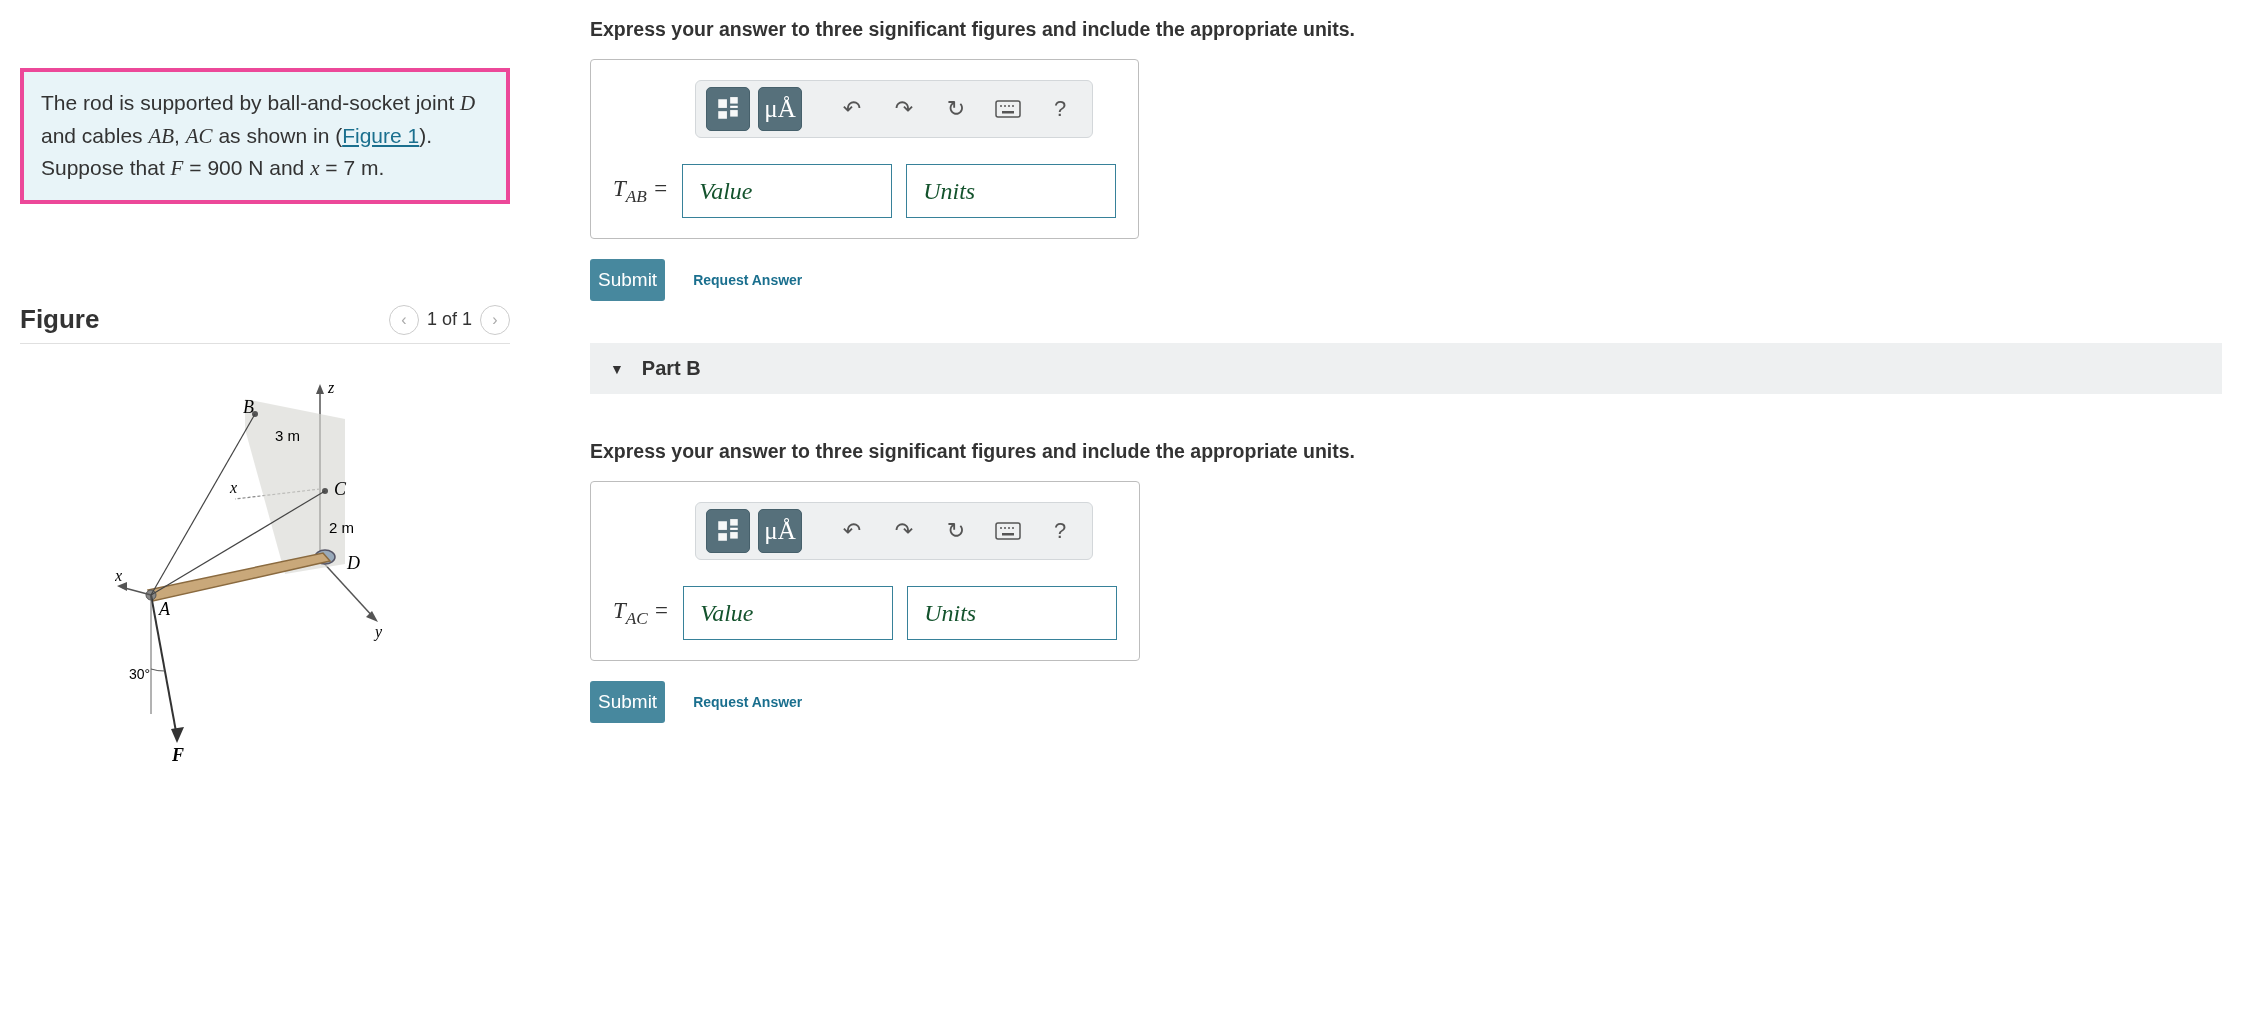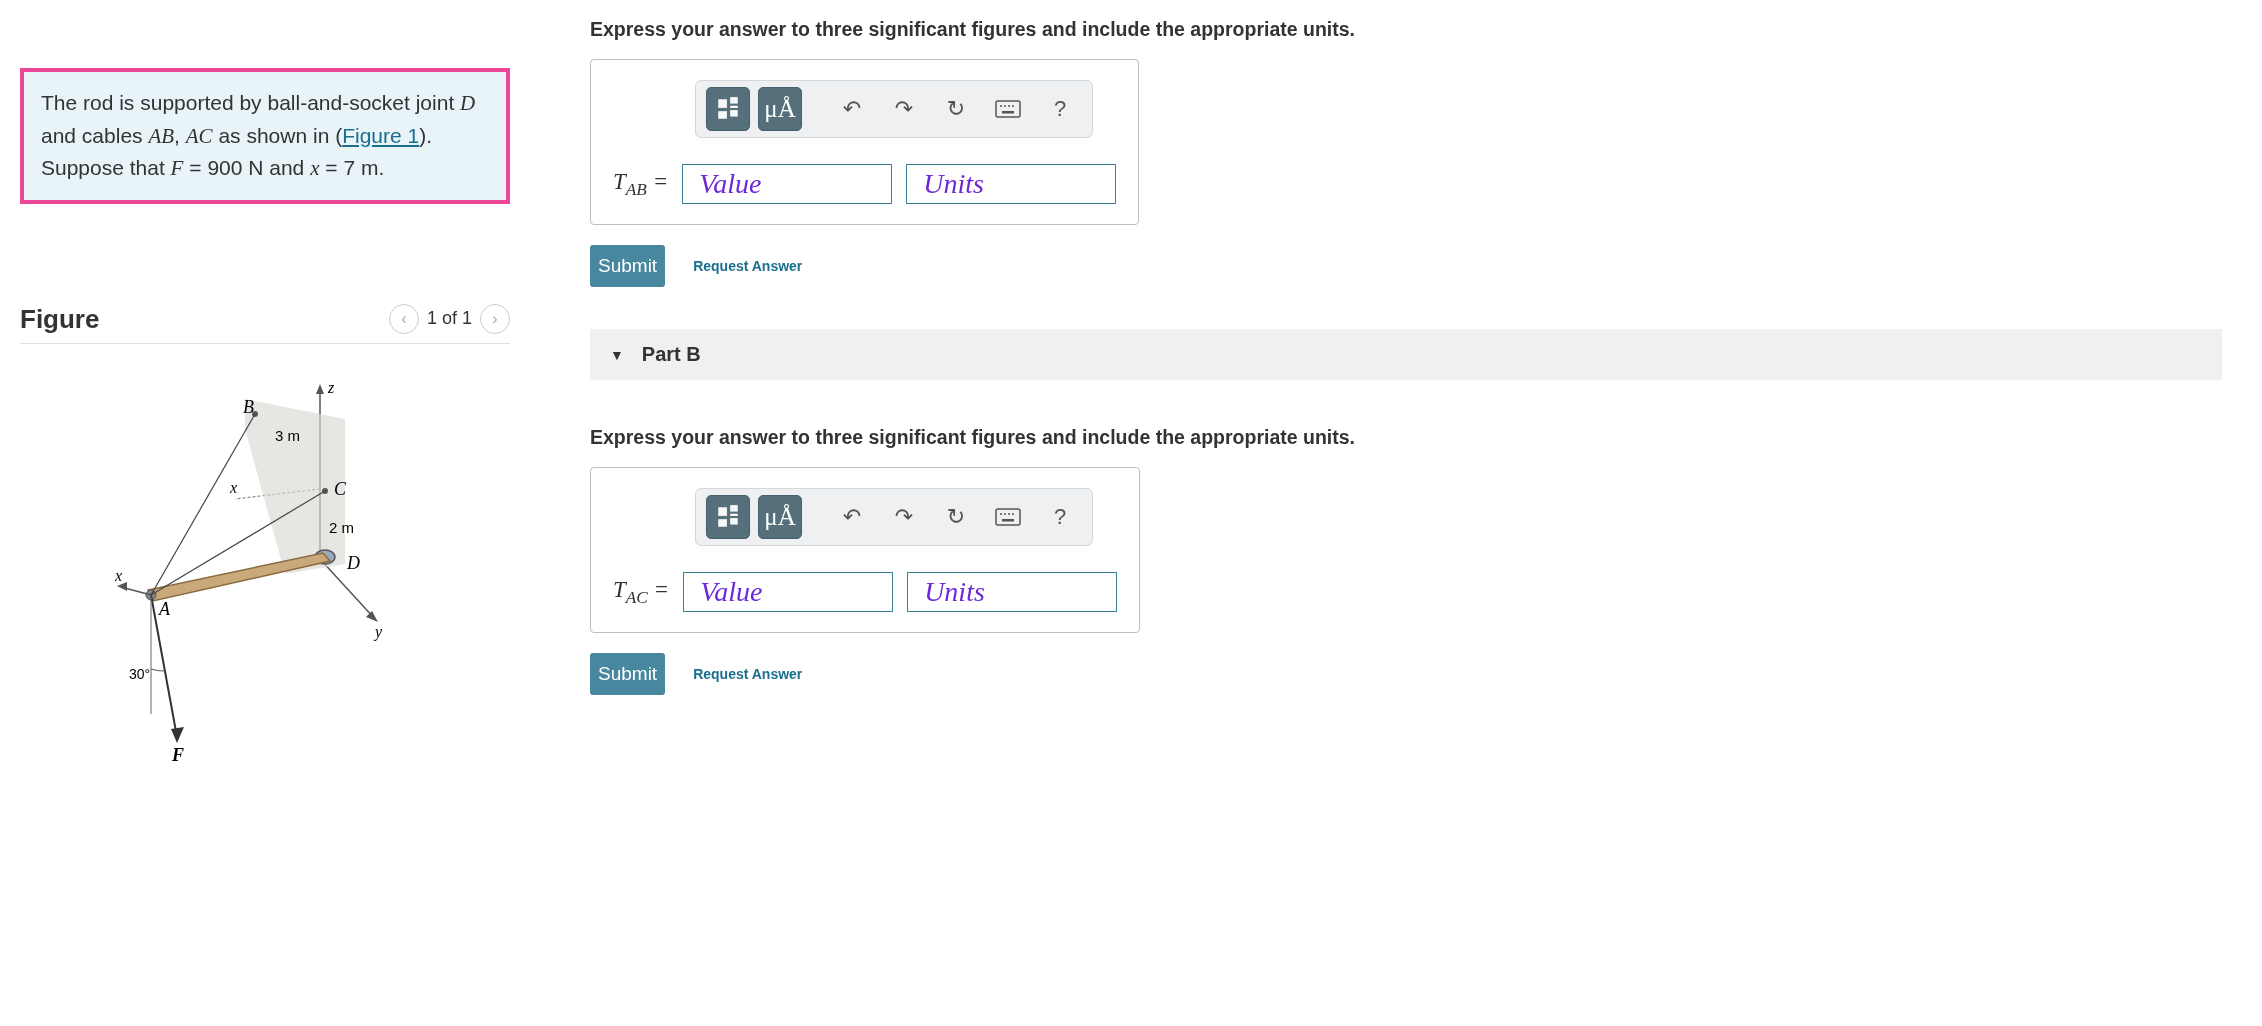--- a/index.html
+++ b/index.html
@@ -20,21 +20,21 @@
     padding: 15px 17px;
     margin-top: 58px;
     font-size: 21px;
     line-height: 1.5;
   }
   .problem-box .math { font-family: "Times New Roman", serif; font-style: italic; }
 
   .fig-header {
     display: flex;
     justify-content: space-between;
-    align-items: flex-start;
+    align-items: flex-end;
     margin-top: 100px;
     border-bottom: 1px solid #e0e0e0;
     padding-bottom: 8px;
   }
   .fig-title { font-weight: bold; font-size: 26px; }
   .fig-nav { display: flex; align-items: center; gap: 8px; font-size: 18px;}
   .nav-btn {
     width: 30px; height: 30px; border-radius: 50%;
     border: 1px solid #ccc; color: #aaa;
     display: flex; align-items: center; justify-content: center;
@@ -63,23 +63,23 @@
   }
   .tb-btn.dark { background: #56707b; color: #fff; border:1px solid #46606b;}
   .tb-btn.mu { font-family: "Times New Roman", serif; font-size: 25px; }
   .tb-sep { width: 12px; }
   .tb-fract-icon svg { width:26px; height:26px; }
 
   .input-row { display: flex; align-items: center; gap: 14px; margin-top: 26px; }
   .var-label { font-family: "Times New Roman", serif; font-style: italic; font-size: 23px; }
   .var-label sub { font-size: 0.75em; font-style: italic; }
   .field {
-    border: 1px solid #378199; height: 40px;
+    border: 1px solid #378199; height: 54px;
     font-family: "Times New Roman", serif; font-style: italic;
-    font-size: 28px; color: #6d28d9; padding: 0 16px;
+    font-size: 24px; color: #14532d; padding: 0 16px;
     display: flex; align-items: center;
   }
   .field.value { width: 210px; }
   .field.units { width: 210px; }
 
   .submit-row { display: flex; align-items: center; gap: 28px; margin-top: 20px; }
   .submit-btn {
     background: #47889e; color: #fff; border: none;
     padding: 10px 8px; font-size: 19px; border-radius: 3px; cursor: pointer;
   }

